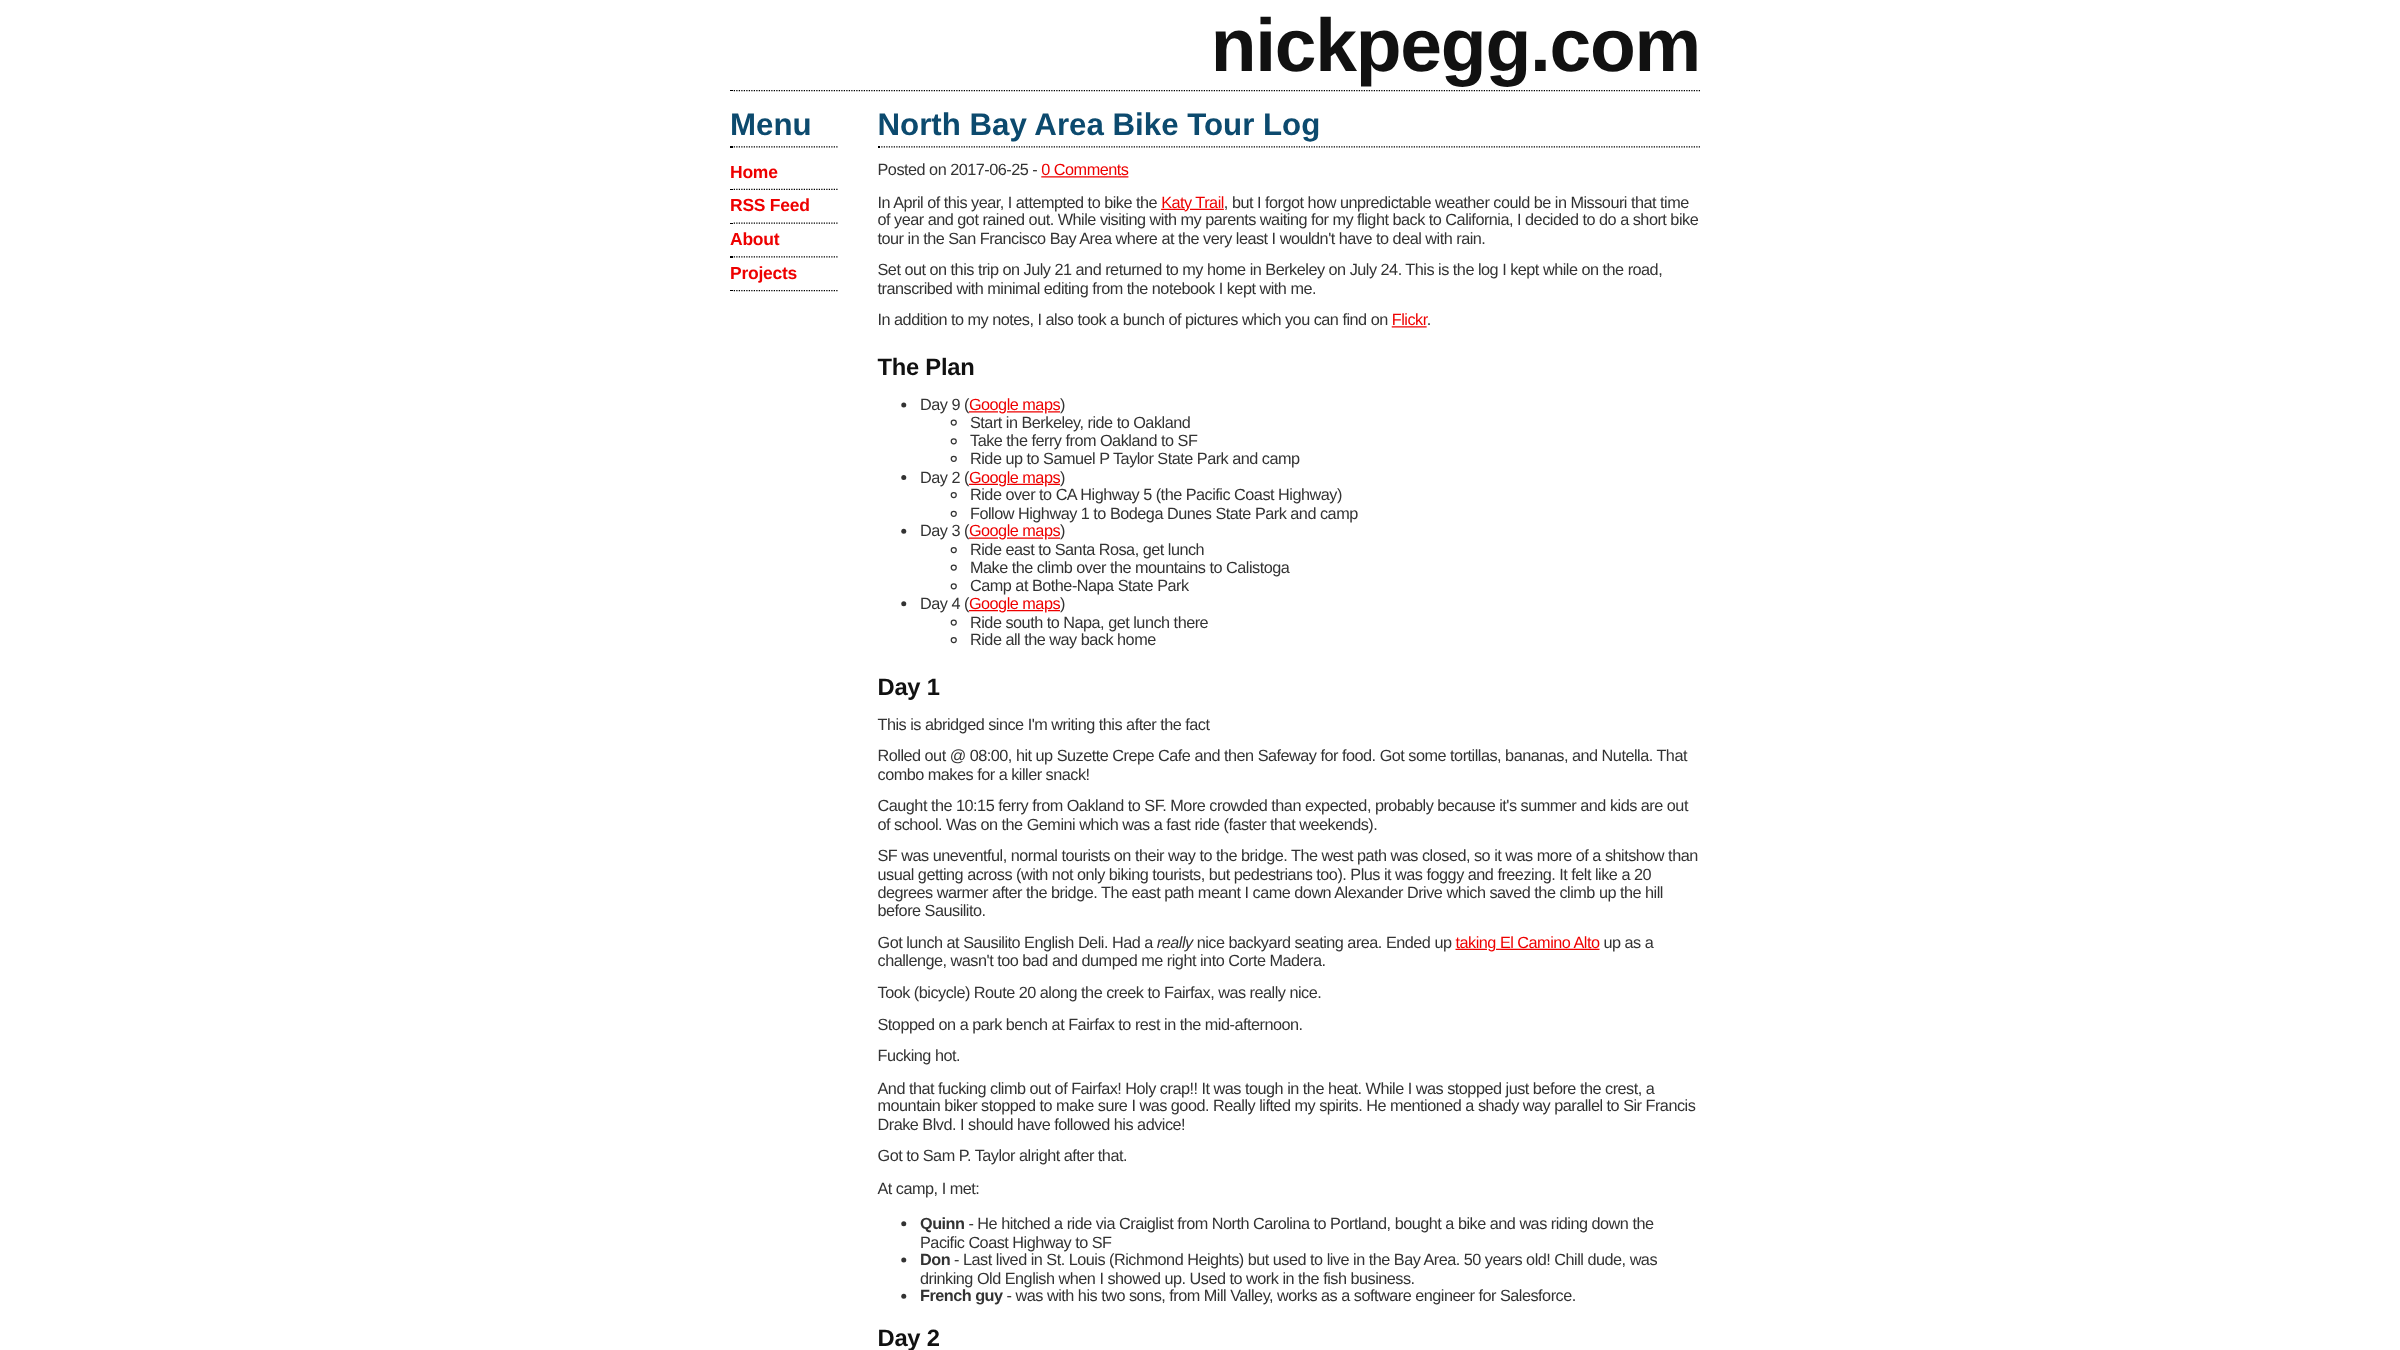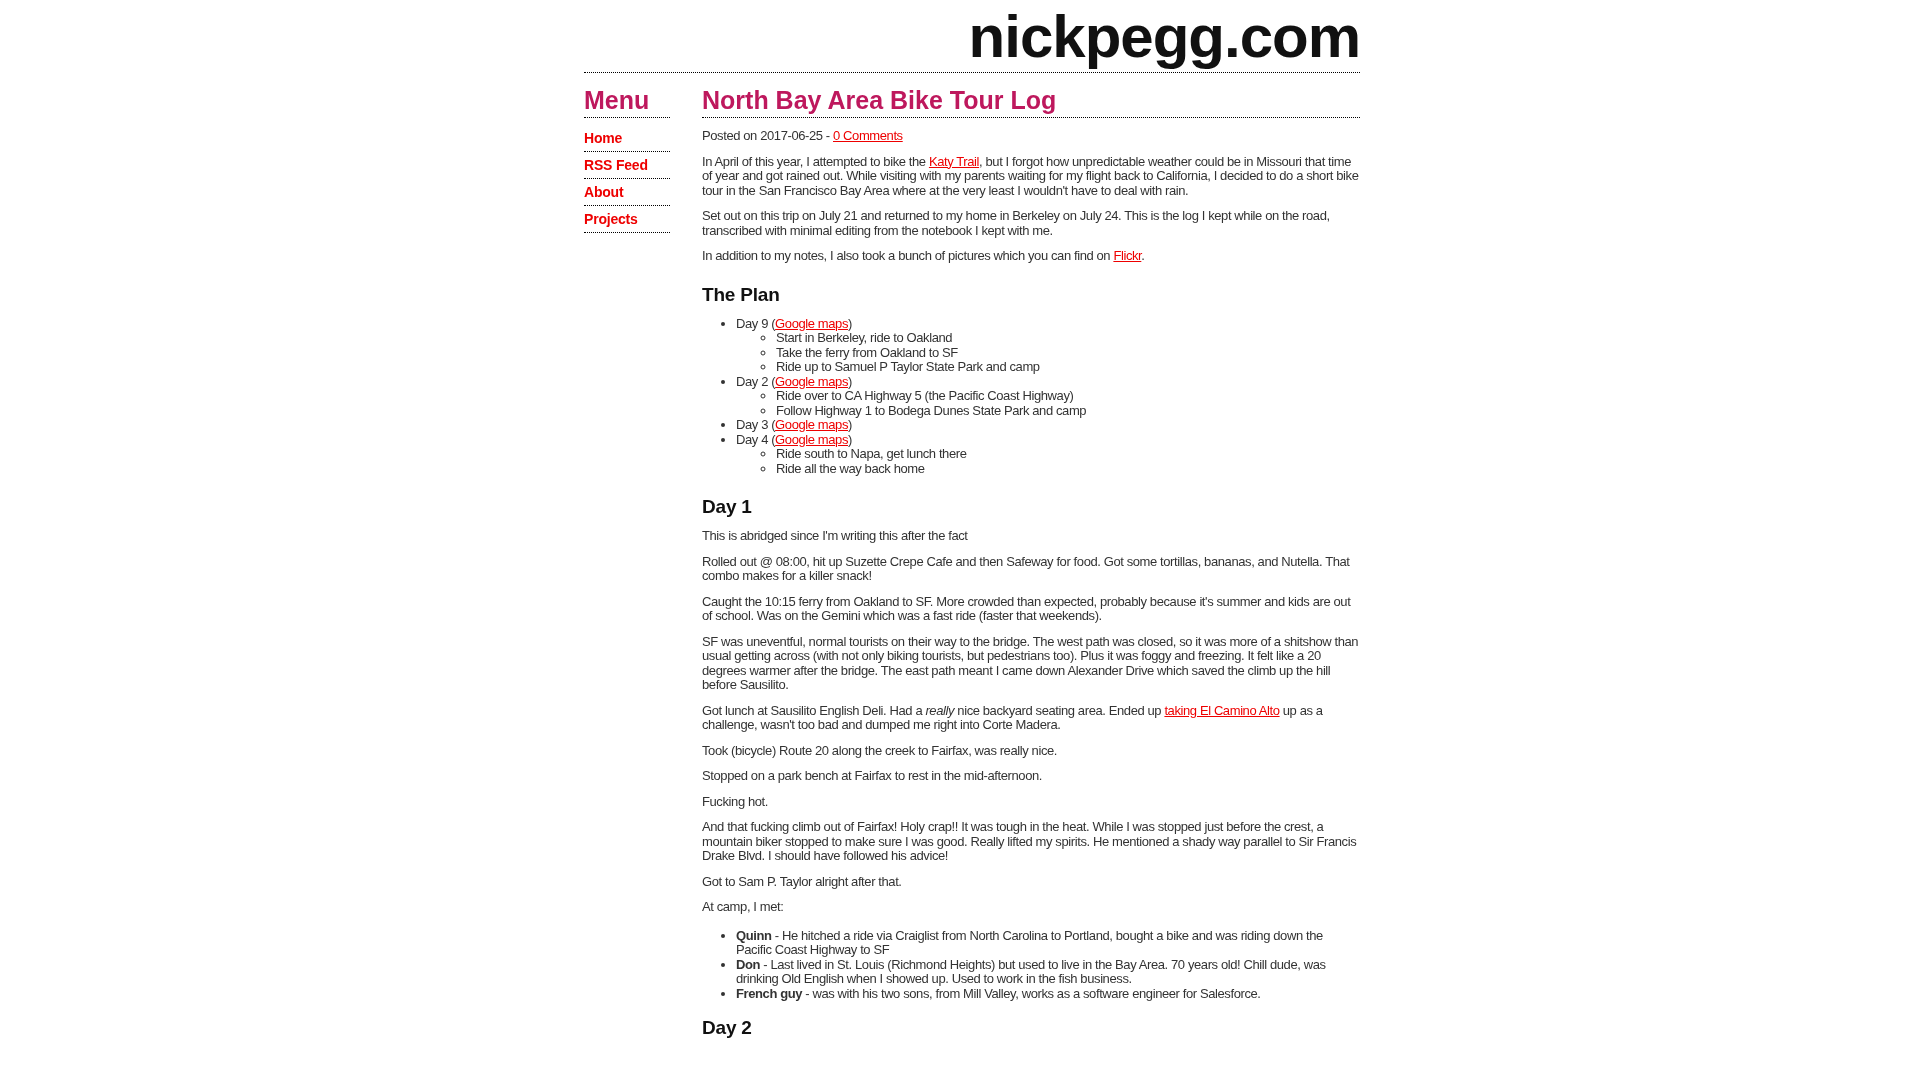--- a/index.html
+++ b/index.html
@@ -42,21 +42,21 @@
   .main {
     flex: 1;
     min-width: 0;
   }
   h2 {
     margin: 0;
     padding: 13px 0 3px 0;
     font-size: 25px;
     line-height: 28px;
     font-weight: bold;
-    color: #be185d;
+    color: #0c4a6e;
     border-bottom: 1px dotted #000;
   }
   
   .menu-list {
     list-style: none;
     margin: 7px 0 0 0;
     padding: 0;
   }
   .menu-list li {
     border-bottom: 1px dotted #000;
@@ -166,20 +166,25 @@
             <li>Ride up to Samuel P Taylor State Park and camp</li>
           </ul>
         </li>
         <li><span>Day 2 (</span><a href="#">Google maps</a><span>)</span>
           <ul>
             <li>Ride over to CA Highway 5 (the Pacific Coast Highway)</li>
             <li>Follow Highway 1 to Bodega Dunes State Park and camp</li>
           </ul>
         </li>
         <li><span>Day 3 (</span><a href="#">Google maps</a><span>)</span>
+          <ul>
+            <li>Ride east to Santa Rosa, get lunch</li>
+            <li>Make the climb over the mountains to Calistoga</li>
+            <li>Camp at Bothe-Napa State Park</li>
+          </ul>
         </li>
         <li><span>Day 4 (</span><a href="#">Google maps</a><span>)</span>
           <ul>
             <li>Ride south to Napa, get lunch there</li>
             <li>Ride all the way back home</li>
           </ul>
         </li>
       </ul>
 
       <h3>Day 1</h3>
@@ -193,21 +198,21 @@
 
       <p>Took (bicycle) Route 20 along the creek to Fairfax, was really nice.</p>
       <p>Stopped on a park bench at Fairfax to rest in the mid-afternoon.</p>
       <p>Fucking hot.</p>
       <p>And that fucking climb out of Fairfax! Holy crap!! It was tough in the heat. While I was stopped just before the crest, a mountain biker stopped to make sure I was good. Really lifted my spirits. He mentioned a shady way parallel to Sir Francis Drake Blvd. I should have followed his advice!</p>
       <p>Got to Sam P. Taylor alright after that.</p>
       <p>At camp, I met:</p>
 
       <ul class="camp-list">
         <li><strong>Quinn</strong><span> - He hitched a ride via Craiglist from North Carolina to Portland, bought a bike and was riding down the Pacific Coast Highway to SF</span></li>
-        <li><strong>Don</strong><span> - Last lived in St. Louis (Richmond Heights) but used to live in the Bay Area. 70 years old! Chill dude, was drinking Old English when I showed up. Used to work in the fish business.</span></li>
+        <li><strong>Don</strong><span> - Last lived in St. Louis (Richmond Heights) but used to live in the Bay Area. 50 years old! Chill dude, was drinking Old English when I showed up. Used to work in the fish business.</span></li>
         <li><strong>French guy</strong><span> - was with his two sons, from Mill Valley, works as a software engineer for Salesforce.</span></li>
       </ul>
 
       <h3 id="day2-heading">Day 2</h3>
 
     </main>
   </div>
 </div>
 
 </body></html>

